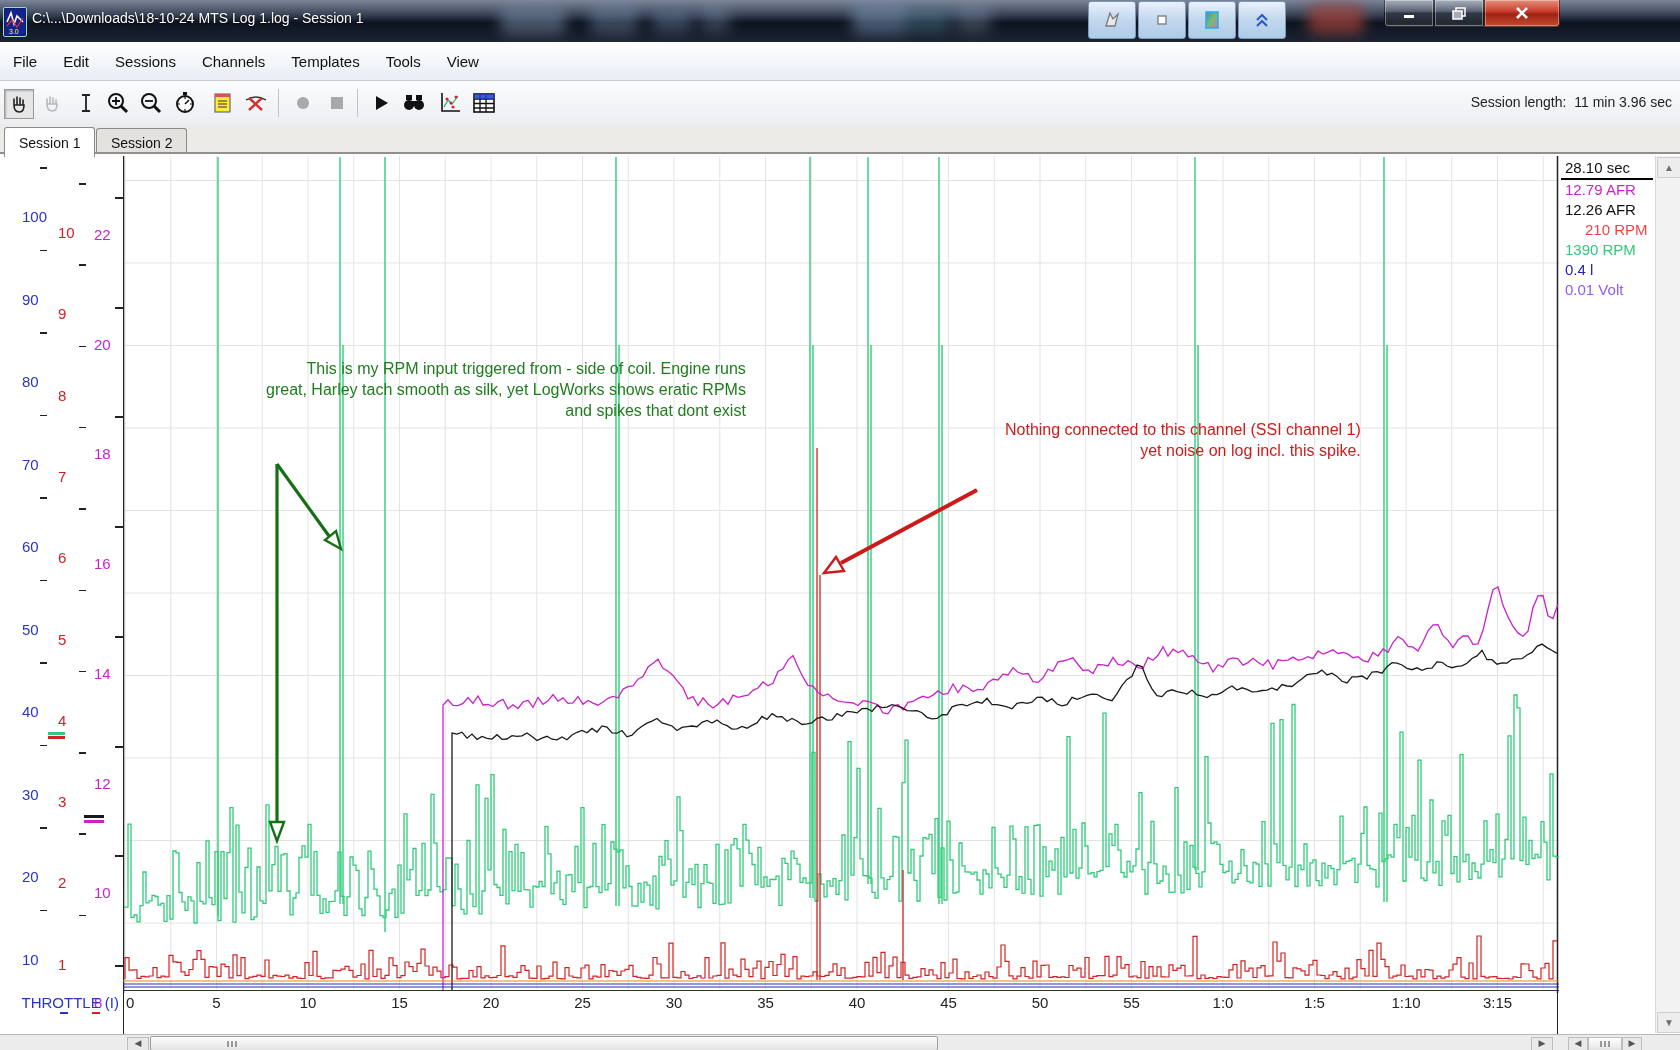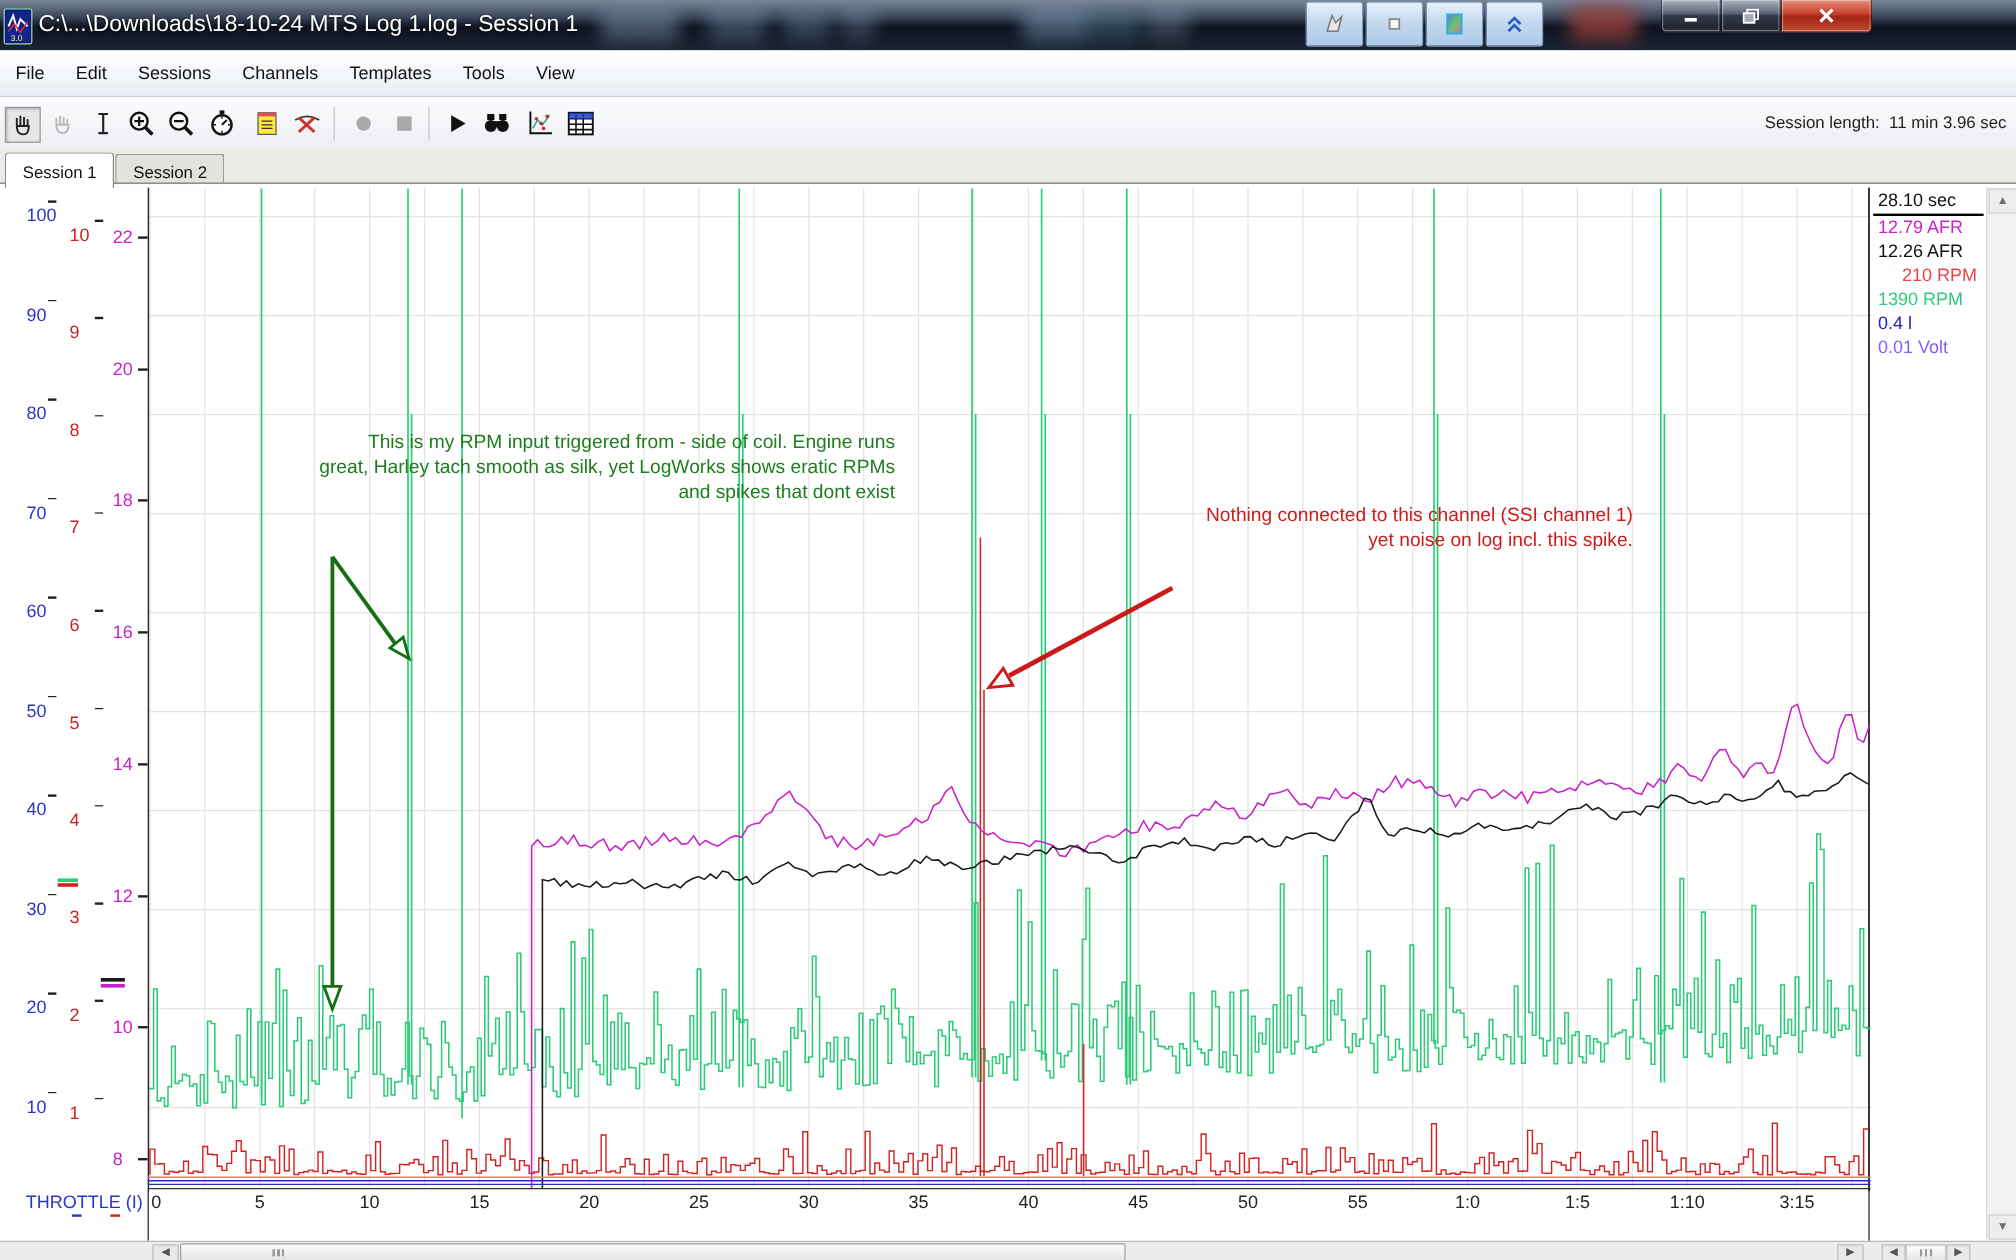--- a/index.html
+++ b/index.html
@@ -8,21 +8,21 @@
   .abs{position:absolute;}
 
   
   #titlebar{left:0;top:0;width:1680px;height:42px;
     background:linear-gradient(#55627a 0%,#2a3548 35%,#0e1420 55%,#1b2433 100%);overflow:hidden;}
   .blob{position:absolute;border-radius:8px;filter:blur(7px);}
   #titlebar .sheen{position:absolute;left:0;top:0;width:100%;height:50%;
     background:linear-gradient(rgba(255,255,255,.22),rgba(255,255,255,0));}
   #app-icon{left:3px;top:7px;width:22px;height:28px;background:#0b1e6e;border:1px solid #9db;
     border-radius:2px;}
-  #win-title{left:32px;top:10px;color:#fff;font-size:19px;text-shadow:0 1px 2px #000;white-space:nowrap;}
+  #win-title{left:32px;top:10px;color:#fff;font-size:14px;text-shadow:0 1px 2px #000;white-space:nowrap;}
   #float-toolbar{left:1088px;top:1px;height:36px;display:flex;gap:2px;}
   .float-btn{width:46px;height:36px;border:1px solid #7e99b8;border-radius:3px;
     background:linear-gradient(#e8f1fb,#c2d7ee 50%,#aecbe8);display:flex;align-items:center;justify-content:center;}
   #win-controls{left:1384px;top:0;display:flex;}
   .win-btn{height:26px;border:1px solid rgba(0,0,0,.55);border-top:none;
     background:linear-gradient(rgba(255,255,255,.35),rgba(255,255,255,.08) 45%,rgba(0,0,0,.25) 50%,rgba(255,255,255,.12));
     display:flex;align-items:center;justify-content:center;color:#fff;font-size:13px;
     box-shadow:inset 0 0 0 1px rgba(255,255,255,.35);}
   #btn-min{width:48px;border-bottom-left-radius:4px;}
   #btn-restore{width:48px;}
@@ -48,21 +48,21 @@
   #tabbar{left:0;top:124px;width:1680px;height:32px;background:#edebe7;}
   .tab{position:absolute;top:4px;height:27px;padding:0 14px;font-size:14px;color:#111;
     display:flex;align-items:center;border:1px solid #8a8a8a;border-bottom:none;
     border-radius:3px 3px 0 0;background:#e4e2de;}
   .tab.active{background:#fff;z-index:3;height:29px;top:3px;}
   #chart-top-divider{left:0;top:152px;width:1680px;height:4px;
     background:linear-gradient(#8f8f8f 0 40%,#fdfdfd 40%);z-index:1;}
 
   
   #chart-region{left:0;top:156px;width:1680px;height:878px;background:#fff;}
-  .axis-label{position:absolute;font-size:15px;transform:translateY(-50%);}
+  .axis-label{position:absolute;font-size:15px;transform:translateY(-50%);margin-top:36px;}
   .tickdash{position:absolute;height:2px;}
   .vmark{position:absolute;}
   #plot-svg{position:absolute;left:123px;top:0px;}
   .ann-note{position:absolute;font-size:16px;white-space:nowrap;text-align:right;}
   #legend{position:absolute;left:1561px;top:2px;width:92px;font-size:15px;}
   #legend .time{color:#111;border-bottom:2px solid #000;padding:1px 0 2px 4px;}
   #legend .litem{padding:1px 0 0 4px;height:19px;}
   #xlabels span{position:absolute;top:838px;font-size:15px;color:#222;transform:translateX(-50%);}
   #throttle-label{position:absolute;left:0;top:838px;width:119px;text-align:right;
     font-size:15px;color:#2a35c8;}

